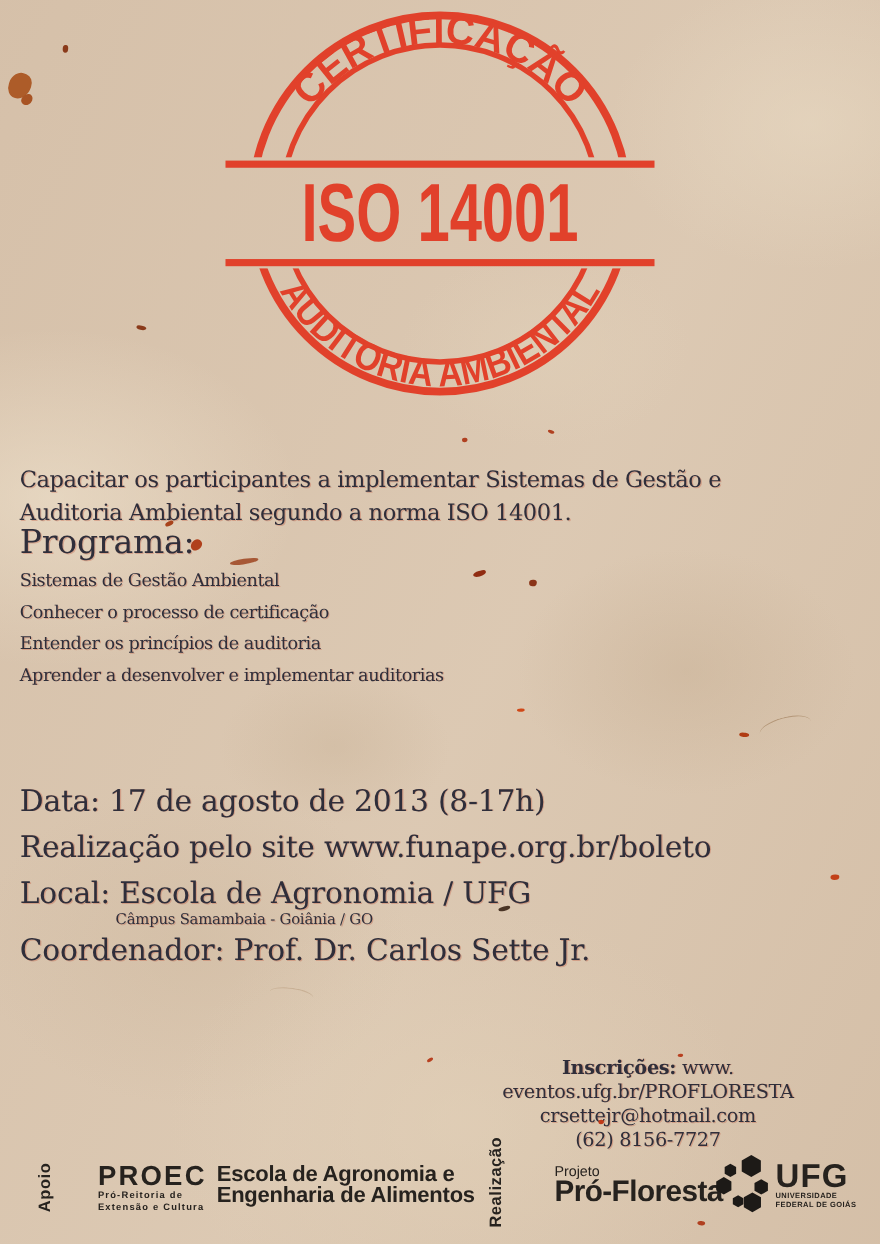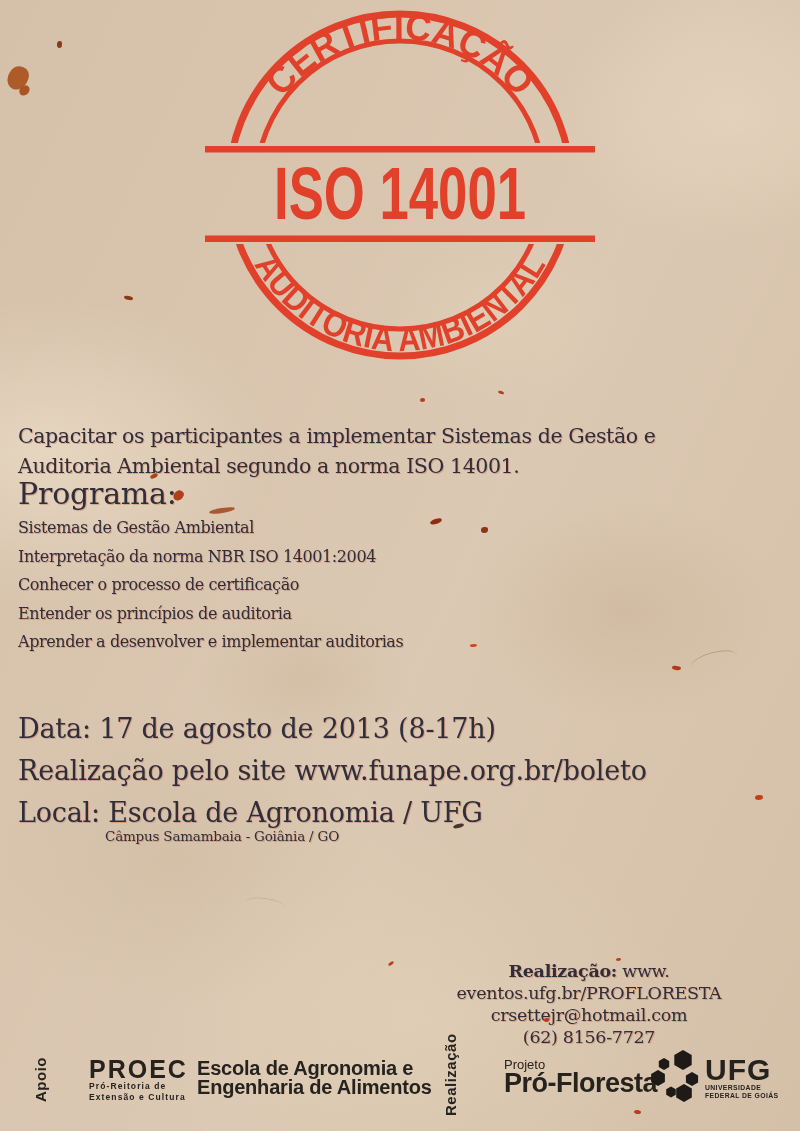--- a/index.html
+++ b/index.html
@@ -69,34 +69,34 @@
         <textPath href="#arcBottom" xlink:href="#arcBottom" startOffset="50%" text-anchor="middle" textLength="356" lengthAdjust="spacingAndGlyphs">AUDITORIA AMBIENTAL</textPath>
       </text>
     </g>
   </svg>
 
   <div class="abs ink body-text" style="left:18px; top:421px; width:692px;">Capacitar os participantes a implementar Sistemas de Gestão e Auditoria Ambiental segundo a norma ISO 14001.</div>
 
   <div class="abs ink h1" style="left:18px; top:476px;">Programa:</div>
   <div class="abs ink" style="left:18px; top:514px; width:700px;">
       <div class="prog-item">Sistemas de Gestão Ambiental</div>
-      <div class="prog-item">Interpretação da norma NBR ISO 14001:2004</div>
       <div class="prog-item">Conhecer o processo de certificação</div>
       <div class="prog-item">Entender os princípios de auditoria</div>
       <div class="prog-item">Aprender a desenvolver e implementar auditorias</div>
     </div>
 
   <div class="abs ink detail" style="left:18px; top:713px;">Data: 17 de agosto de 2013 (8-17h)</div>
   <div class="abs ink detail" style="left:18px; top:755px;">Realização pelo site www.funape.org.br/boleto</div>
   <div class="abs ink detail" style="left:18px; top:797px;">Local: Escola de Agronomia / UFG</div>
   <div class="abs ink sub-detail" style="left:105px; top:828px;">Câmpus Samambaia - Goiânia / GO</div>
+  <div class="abs ink detail" style="left:18px; top:849px;">Coordenador: Prof. Dr. Carlos Sette Jr.</div>
 
   <div class="abs ink info" style="left:388px; top:960px; width:402px;">
     <div>
-      <b>Realização:</b>
+      <b>Inscrições:</b>
       <span>www. eventos.ufg.br/PROFLORESTA</span>
     </div>
     <div>crsettejr@hotmail.com</div>
     <div>(62) 8156-7727</div>
   </div>
 
   <div class="abs sans vert" style="left:32px; top:1052px; height:50px;">Apoio</div>
 
   <div class="abs sans" style="left:89px; top:1057px;">
     <div class="proec-name">PROEC</div>

